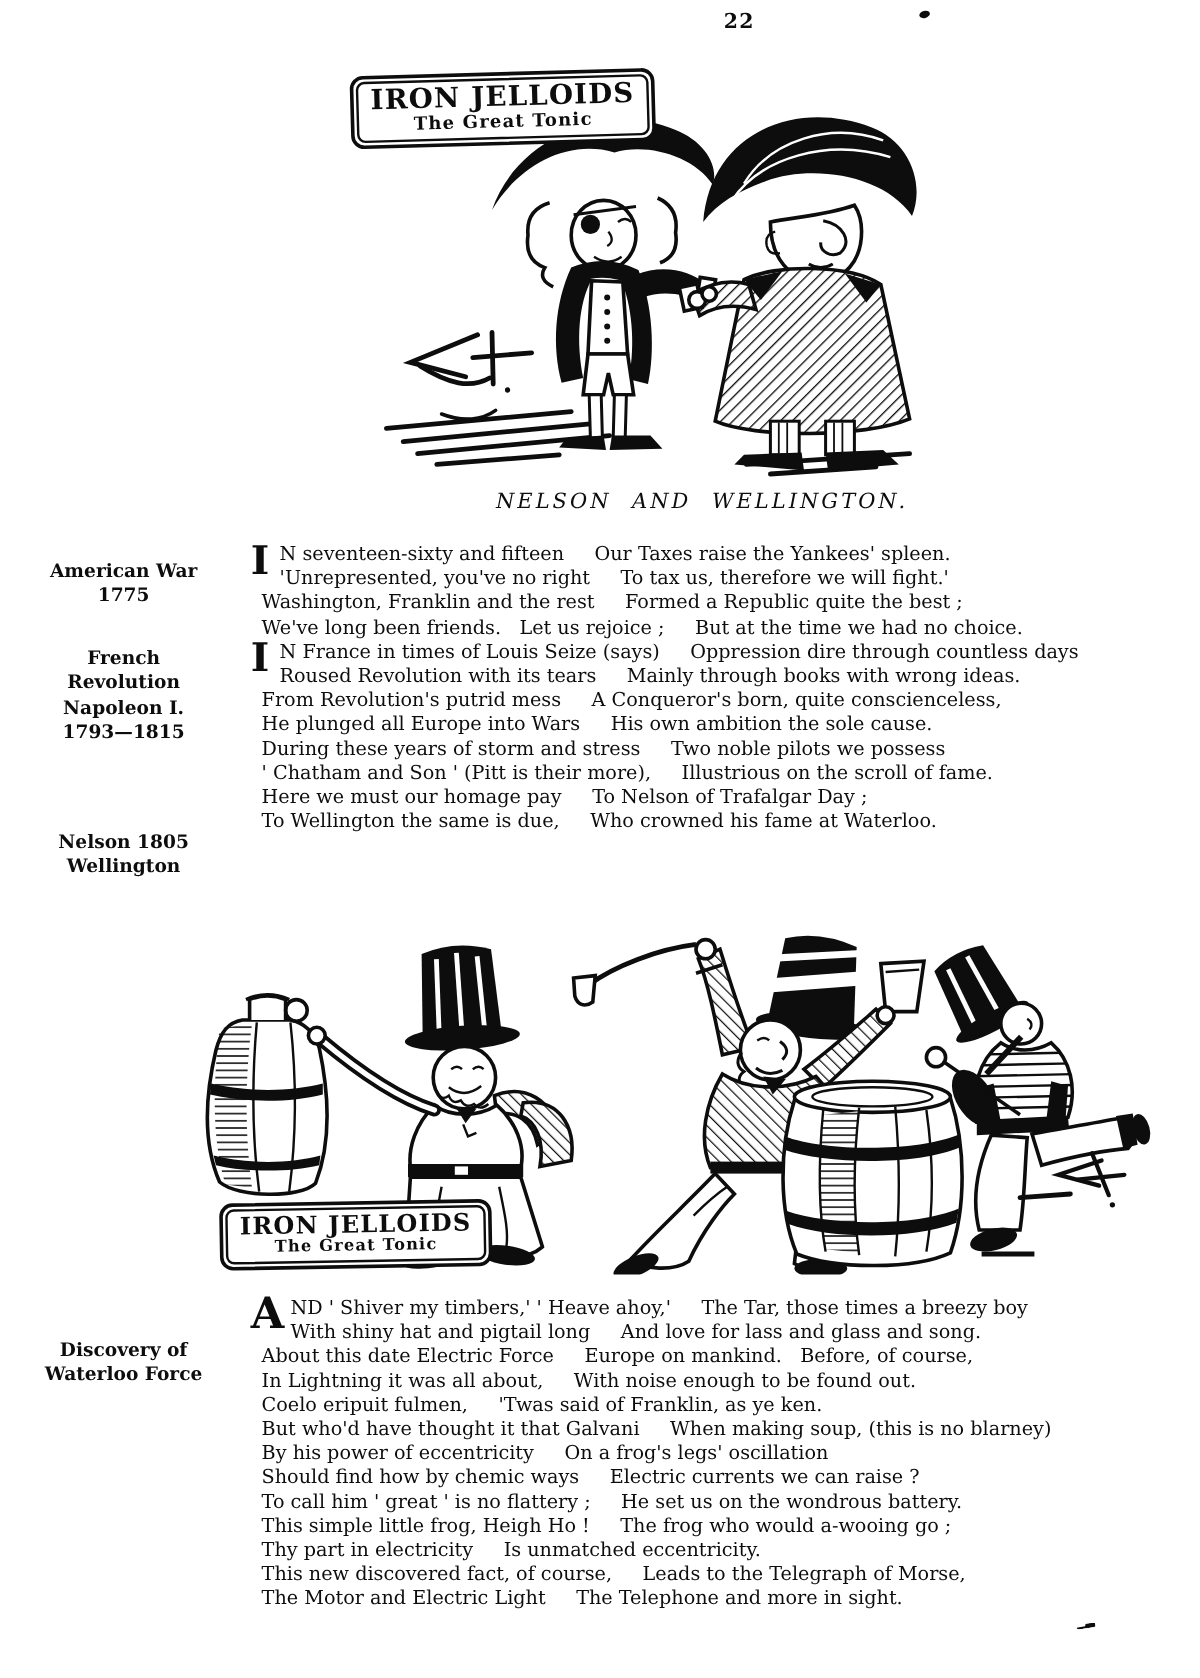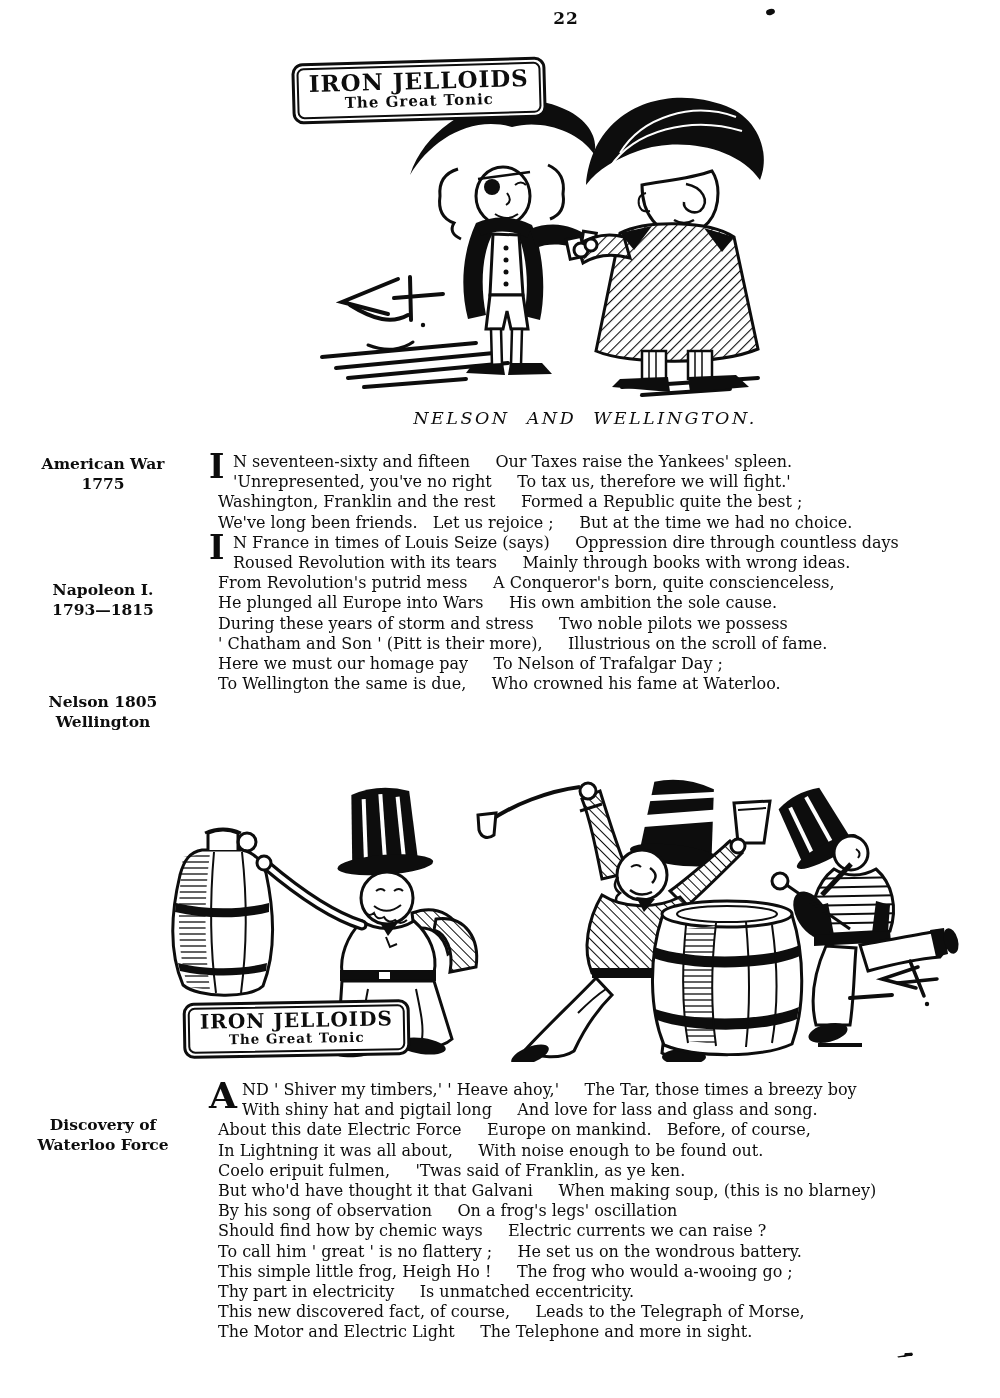--- a/index.html
+++ b/index.html
@@ -1,18 +1,18 @@
 <!DOCTYPE html>
 <html><head>
 <meta charset="utf-8">
 <style>
   html,body{margin:0;padding:0;background:#ffffff;}
   .page{position:relative;width:1000px;height:1398px;background:#fff;overflow:hidden;
         font-family:"DejaVu Serif",serif;color:#0d0d0d;}
-  .page-num{position:absolute;top:8px;left:566px;transform:translateX(-50%);
+  .page-num{position:absolute;top:8px;left:616px;transform:translateX(-50%);
         font-size:17px;font-weight:bold;letter-spacing:1px;}
   .speck{position:absolute;background:#0d0d0d;border-radius:50%;}
   .speck-1{top:9px;left:766px;width:9px;height:6px;transform:rotate(-15deg);}
   .speck-2{top:1353px;left:897px;width:16px;height:4px;transform:rotate(-8deg);
         border-radius:2px;clip-path:polygon(0 60%,45% 55%,50% 0,100% 10%,100% 100%,0 100%);}
   .art{position:absolute;}
   .top-art{left:290px;top:57px;width:480px;height:345px;}
   .bottom-art{left:150px;top:757px;width:820px;height:305px;}
   .badge{position:absolute;border:3px solid #0d0d0d;border-radius:11px;background:#fff;padding:2px;}
   .badge-inner{border:2px solid #0d0d0d;border-radius:7px;text-align:center;padding:2px 10px 4px;}
@@ -127,23 +127,27 @@
 
   <div class="badge badge-top">
     <div class="badge-inner">
       <div class="badge-name">IRON JELLOIDS</div>
       <div class="badge-tag">The Great Tonic</div>
     </div>
   </div>
 
   <div class="caption">NELSON AND WELLINGTON.</div>
 
-  <div class="mnote" style="top:454px">
+  <div class="mnote" style="top:466px">
     <div>American War</div>
     <div>1775</div>
+  </div>
+  <div class="mnote" style="top:538px">
+    <div>French</div>
+    <div>Revolution</div>
   </div>
   <div class="mnote" style="top:580px">
     <div>Napoleon I.</div>
     <div>1793—1815</div>
   </div>
   <div class="mnote" style="top:692px">
     <div>Nelson 1805</div>
     <div>Wellington</div>
   </div>
   <div class="mnote" style="top:1115px">
@@ -341,21 +345,21 @@
 
       <div class="vline">About this date Electric Force     Europe on mankind.   Before, of course,</div>
 
       <div class="vline">In Lightning it was all about,     With noise enough to be found out.</div>
 
       <div class="vline">Coelo eripuit fulmen,     'Twas said of Franklin, as ye ken.</div>
 
 
       <div class="vline">But who'd have thought it that Galvani     When making soup, (this is no blarney)</div>
 
-      <div class="vline">By his song of observation     On a frog's legs' oscillation</div>
+      <div class="vline">By his power of eccentricity     On a frog's legs' oscillation</div>
 
       <div class="vline">Should find how by chemic ways     Electric currents we can raise ?</div>
 
       <div class="vline">To call him ' great ' is no flattery ;     He set us on the wondrous battery.</div>
 
       <div class="vline">This simple little frog, Heigh Ho !     The frog who would a-wooing go ;</div>
 
       <div class="vline">Thy part in electricity     Is unmatched eccentricity.</div>
 
       <div class="vline">This new discovered fact, of course,     Leads to the Telegraph of Morse,</div>

